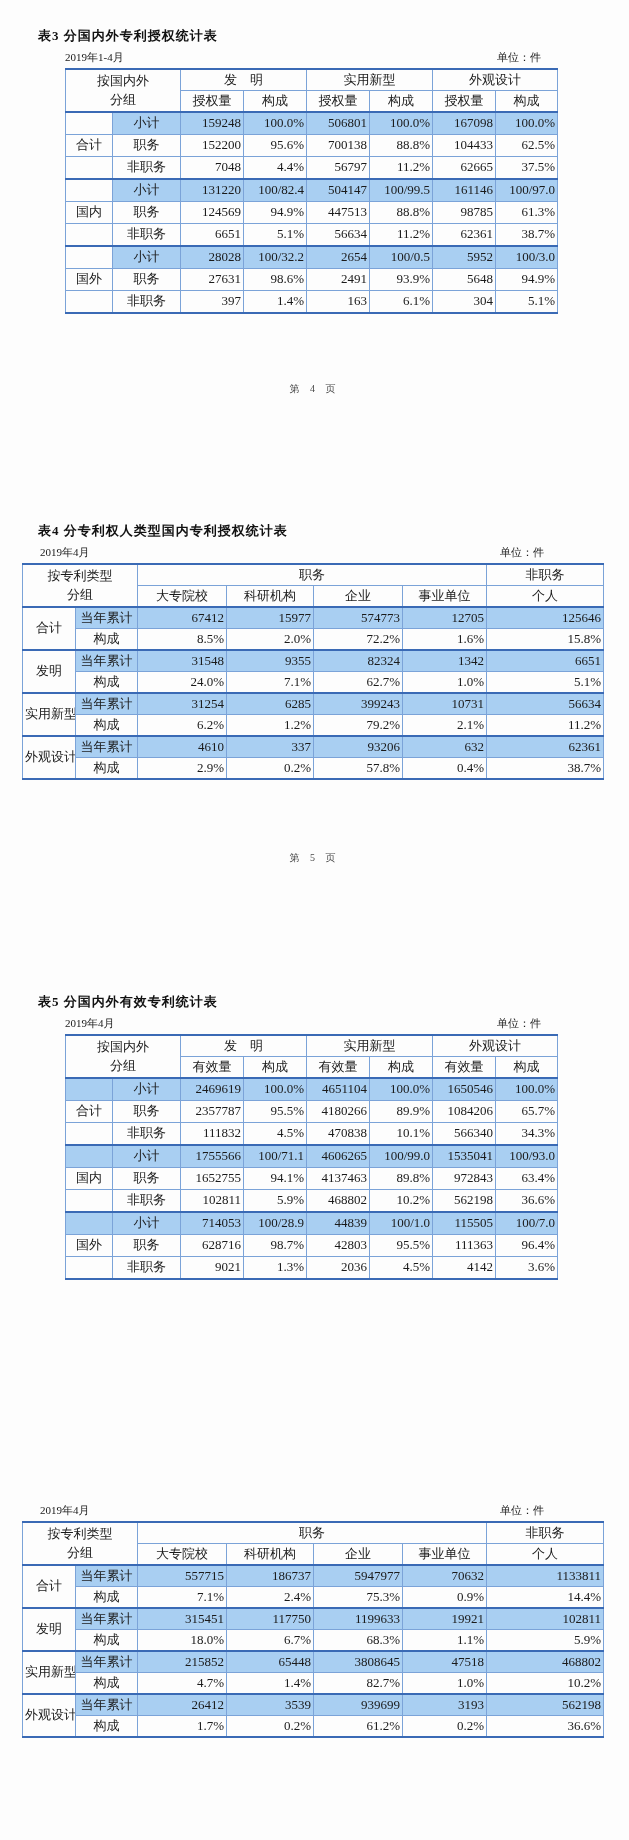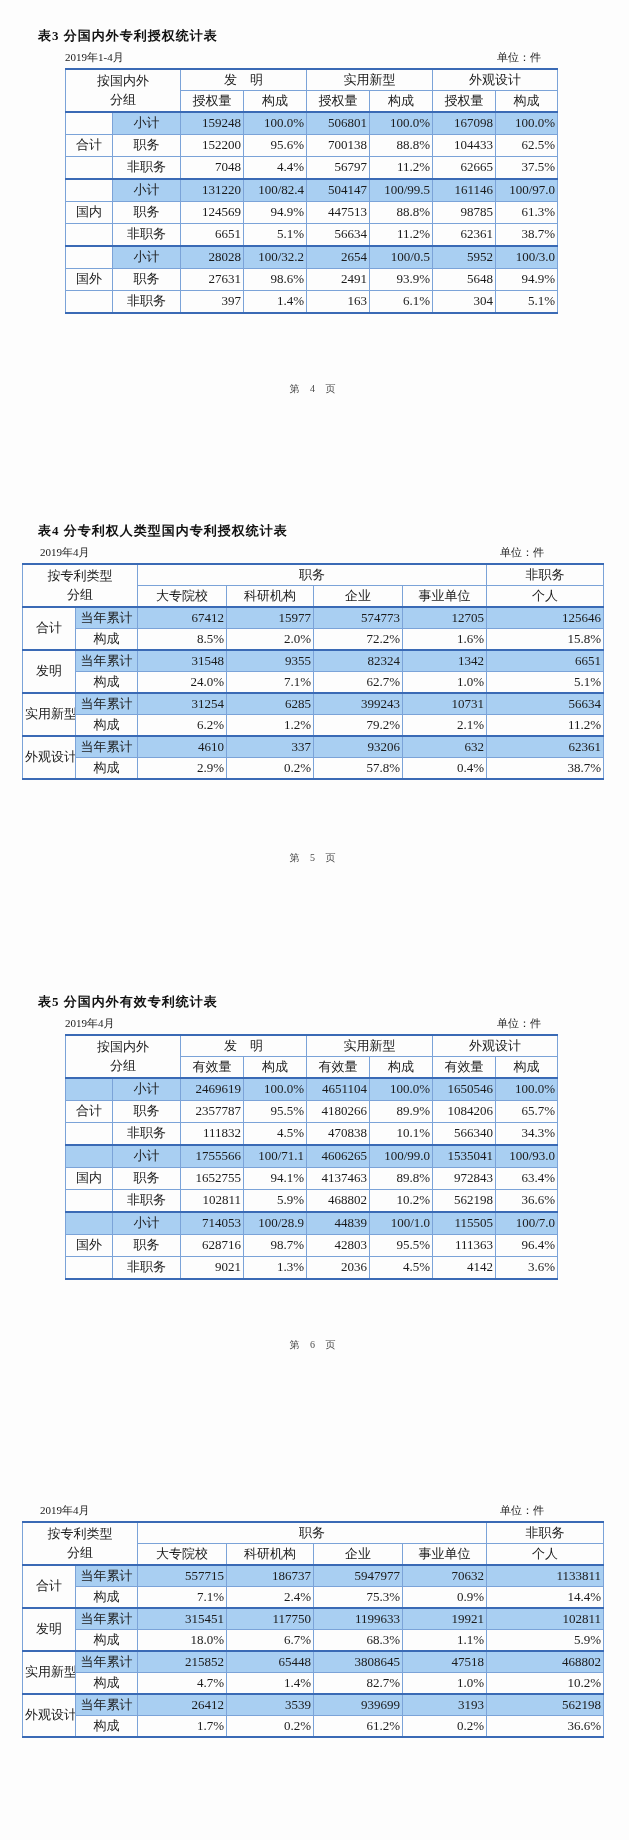--- a/index.html
+++ b/index.html
@@ -539,15 +539,14 @@
               <td class="num">0.2%</td>
               <td class="num">36.6%</td>
             </tr>
           </tbody>
         </table>
       </div>
   </div>
 
   <div class="page-footer" id="footer-0">第 4 页</div>
   <div class="page-footer" id="footer-1">第 5 页</div>
-  <div class="page-footer" id="footer-2">第 6 页</div>
 
 </div>
 
 </body></html>

